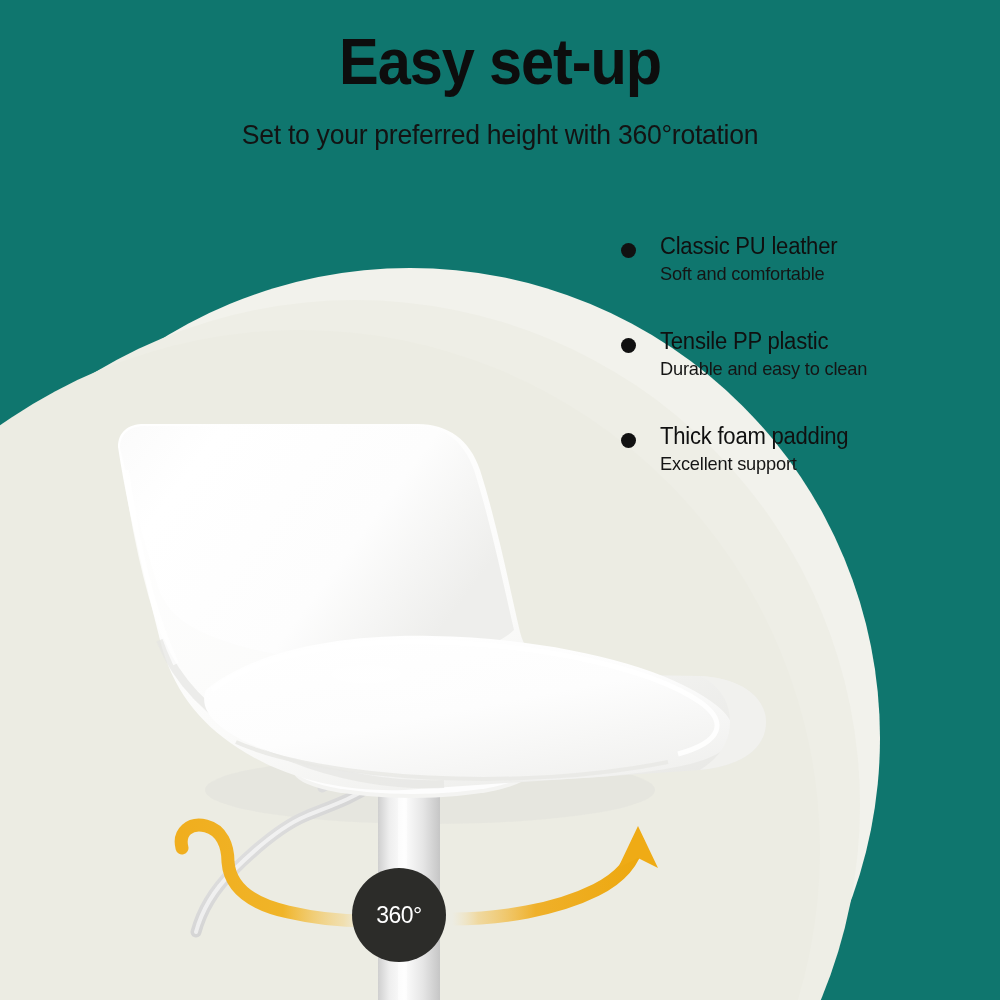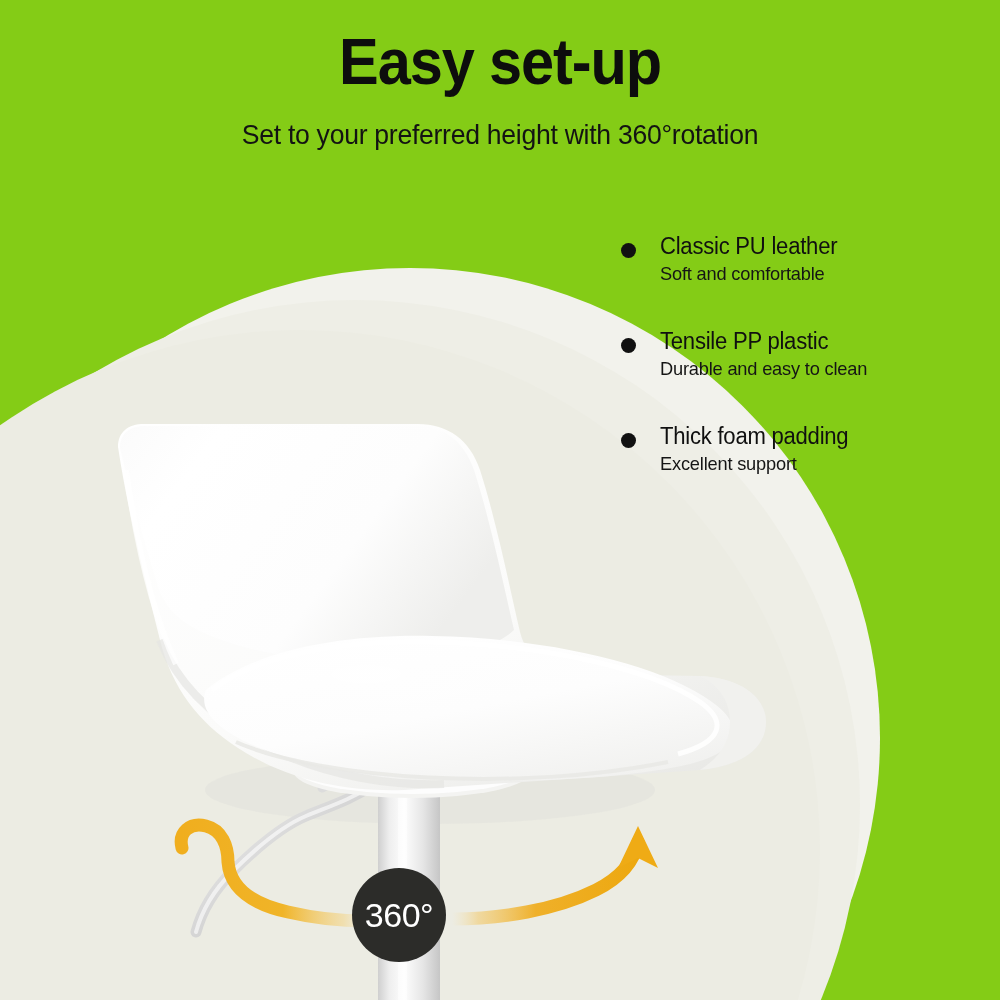--- a/index.html
+++ b/index.html
@@ -7,21 +7,21 @@
     padding: 0;
     background: #ffffff;
   }
   body {
     font-family: "Liberation Sans", sans-serif;
   }
   #stage {
     position: relative;
     width: 1000px;
     height: 1000px;
-    background: #84cc16;
+    background: #0f766e;
     overflow: hidden;
   }
 
   
   .bg-ring {
     position: absolute;
     left: -60px;
     top: 268px;
     width: 940px;
     height: 940px;
@@ -133,21 +133,21 @@
     height: 94px;
     border-radius: 50%;
     background: #2c2c29;
     display: flex;
     align-items: center;
     justify-content: center;
     z-index: 40;
   }
   .badge-label {
     color: #ffffff;
-    font-size: 34px;
+    font-size: 23px;
     font-weight: 400;
     letter-spacing: -0.5px;
     line-height: 31px;
   }
 </style>
 </head>
 <body>
 
 <div id="stage">
 

